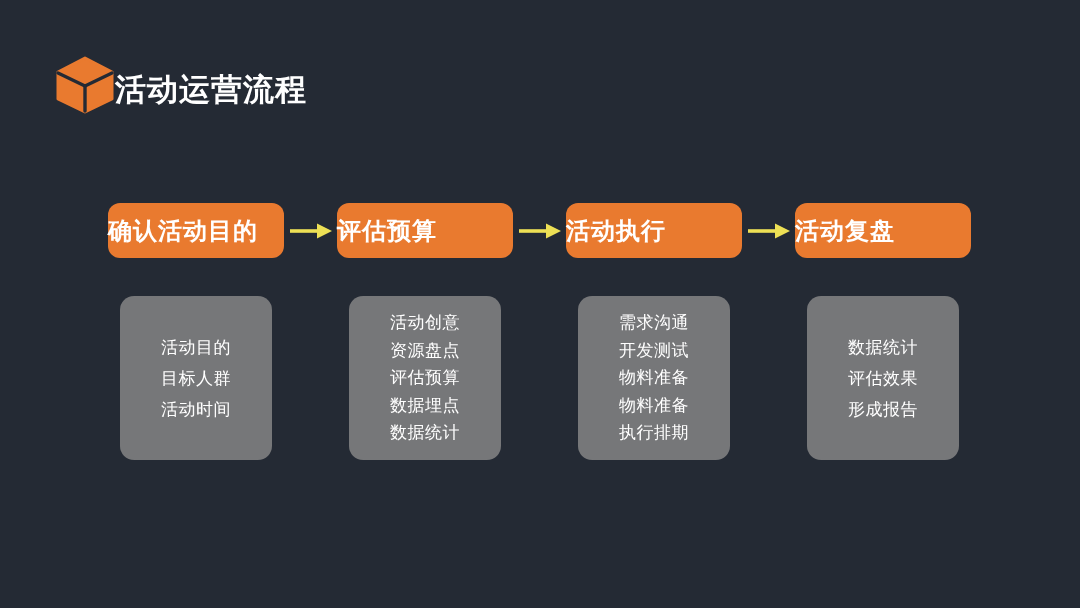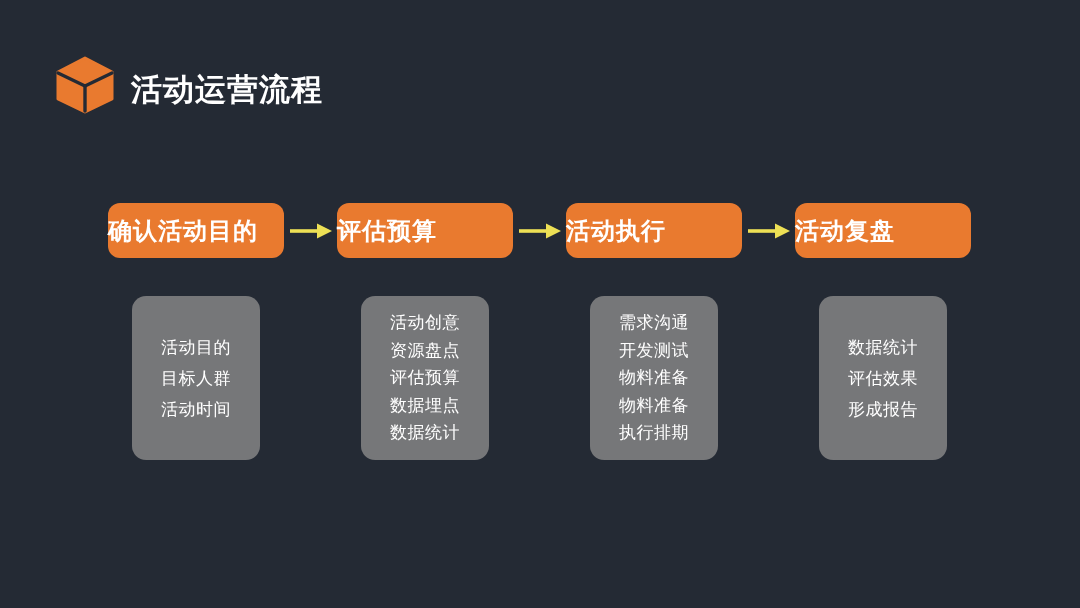--- a/index.html
+++ b/index.html
@@ -16,21 +16,20 @@
     overflow: hidden;
   }
 
   
   .header {
     position: absolute;
     left: 55px;
     top: 56px;
     display: flex;
     align-items: center;
-    gap: 16px;
   }
   .header .title {
     color: #FFFFFF;
     font-size: 31px;
     font-weight: 700;
     letter-spacing: 1px;
     line-height: 1;
     padding-top: 4px;
   }
 
@@ -57,21 +56,21 @@
   }
   .arrow-cell {
     width: 53px;
     height: 55px;
     display: flex;
     align-items: center;
     justify-content: center;
     flex: none;
   }
   .detail-box {
-    width: 128px;
+    width: 152px;
     height: 164px;
     margin: 38px auto 0;
     background: #767779;
     border-radius: 14px;
     display: flex;
     flex-direction: column;
     align-items: center;
     justify-content: center;
     color: #FFFFFF;
     font-size: 17px;

